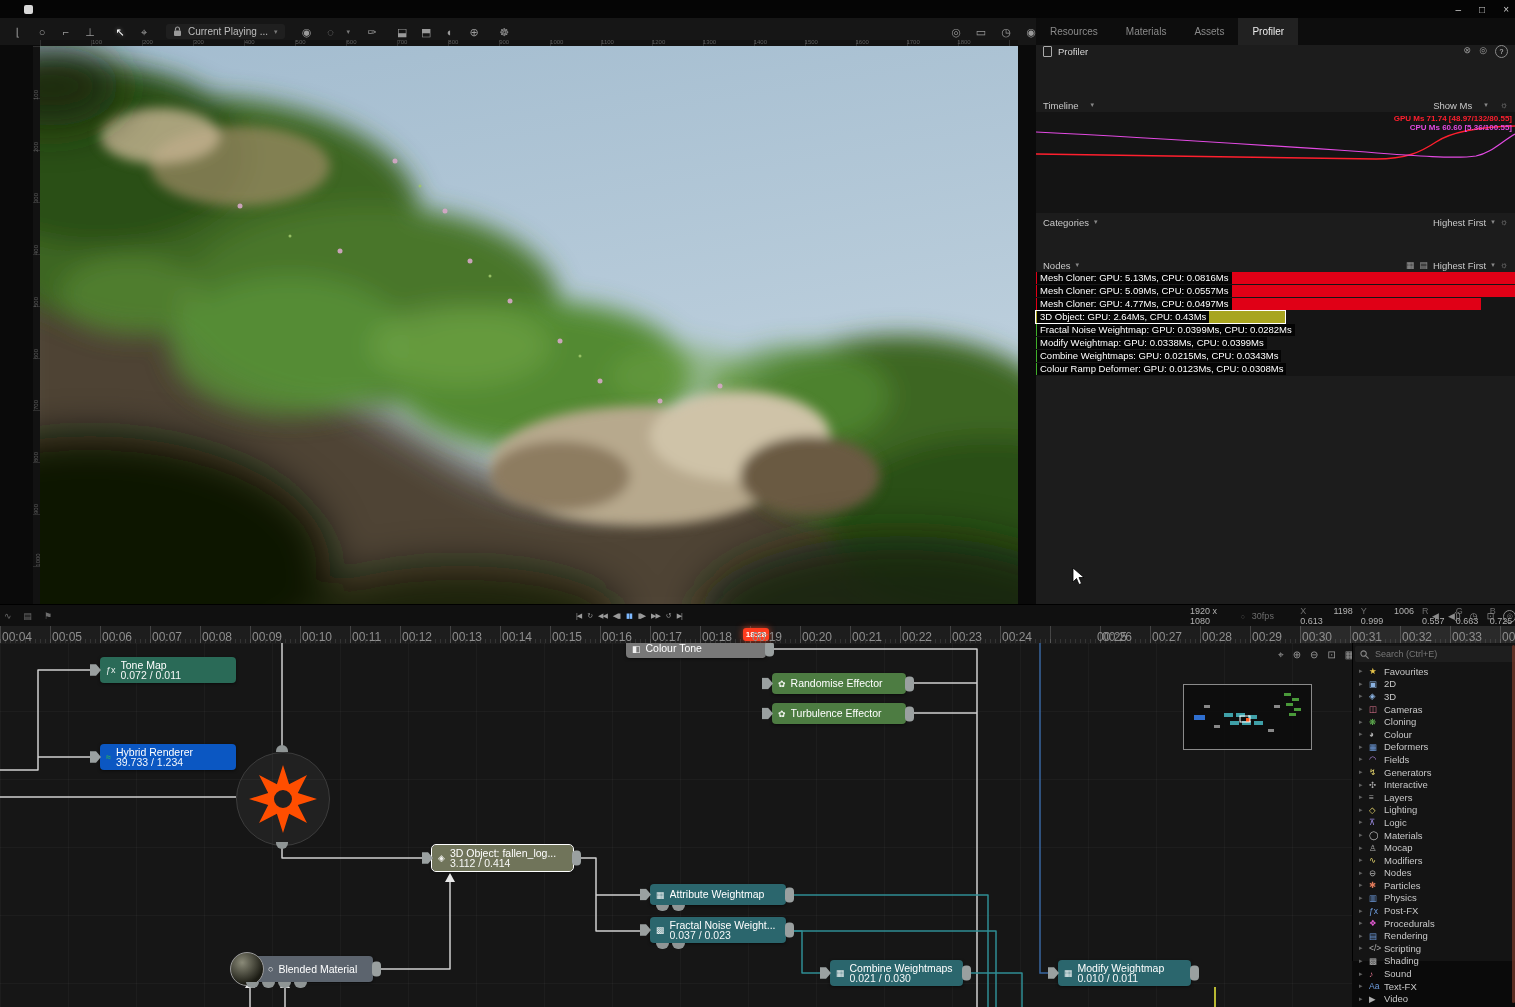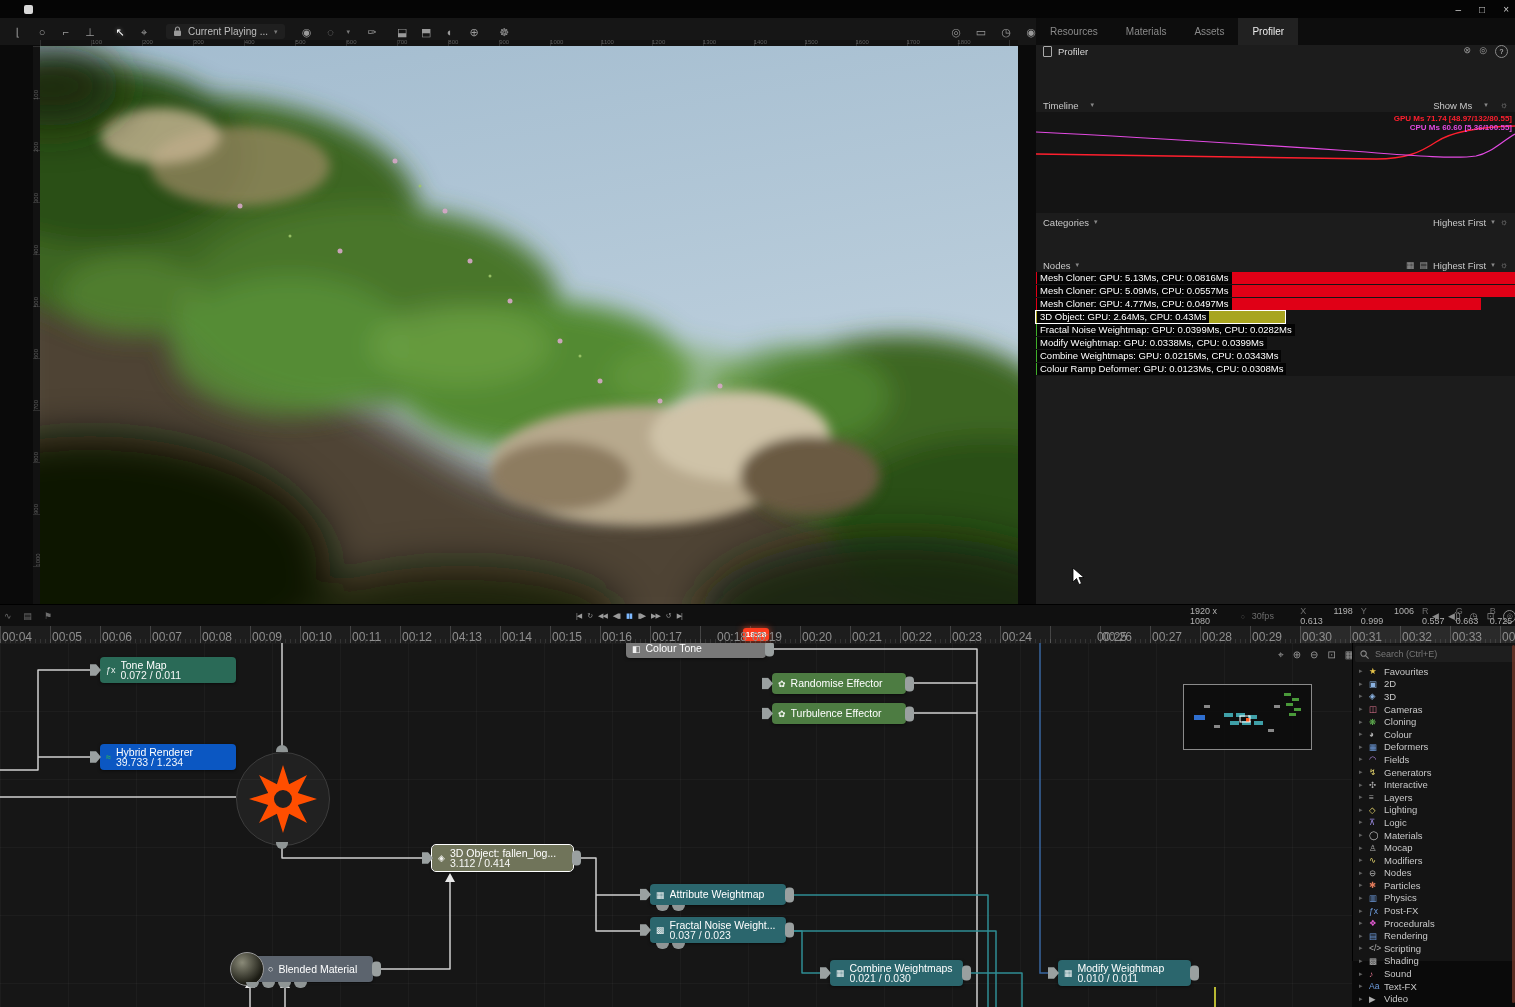--- a/index.html
+++ b/index.html
@@ -389,26 +389,26 @@
     <div id="playhead">18:28</div>
   <span class="tick-label" style="left: 2px;">00:04</span>
       <span class="tick-label" style="left: 52px;">00:05</span>
       <span class="tick-label" style="left: 102px;">00:06</span>
       <span class="tick-label" style="left: 152px;">00:07</span>
       <span class="tick-label" style="left: 202px;">00:08</span>
       <span class="tick-label" style="left: 252px;">00:09</span>
       <span class="tick-label" style="left: 302px;">00:10</span>
       <span class="tick-label" style="left: 352px;">00:11</span>
       <span class="tick-label" style="left: 402px;">00:12</span>
-      <span class="tick-label" style="left: 452px;">04:13</span>
+      <span class="tick-label" style="left: 452px;">00:13</span>
       <span class="tick-label" style="left: 502px;">00:14</span>
       <span class="tick-label" style="left: 552px;">00:15</span>
       <span class="tick-label" style="left: 602px;">00:16</span>
       <span class="tick-label" style="left: 652px;">00:17</span>
-      <span class="tick-label" style="left: 702px; margin-left: 15px;">00:18</span>
+      <span class="tick-label" style="left: 702px;">00:18</span>
       <span class="tick-label" style="left: 752px;">00:19</span>
       <span class="tick-label" style="left: 802px;">00:20</span>
       <span class="tick-label" style="left: 852px;">00:21</span>
       <span class="tick-label" style="left: 902px;">00:22</span>
       <span class="tick-label" style="left: 952px;">00:23</span>
       <span class="tick-label" style="left: 1002px;">00:24</span>
       <span class="tick-label" style="left: 1052px; margin-left: 45px;">00:25</span>
       <span class="tick-label" style="left: 1102px;">00:26</span>
       <span class="tick-label" style="left: 1152px;">00:27</span>
       <span class="tick-label" style="left: 1202px;">00:28</span>

